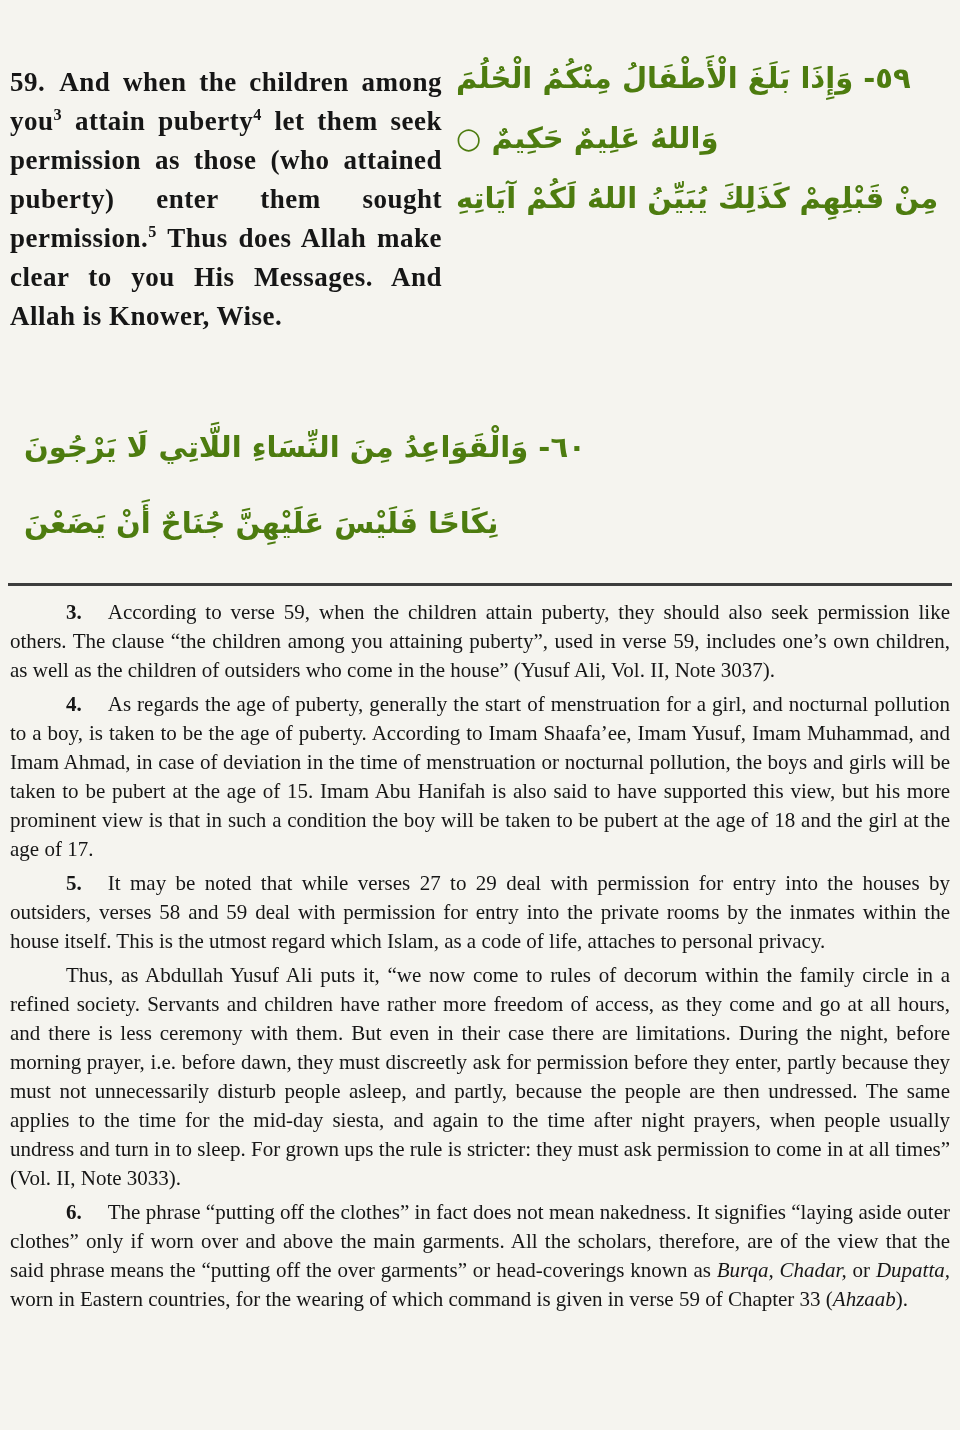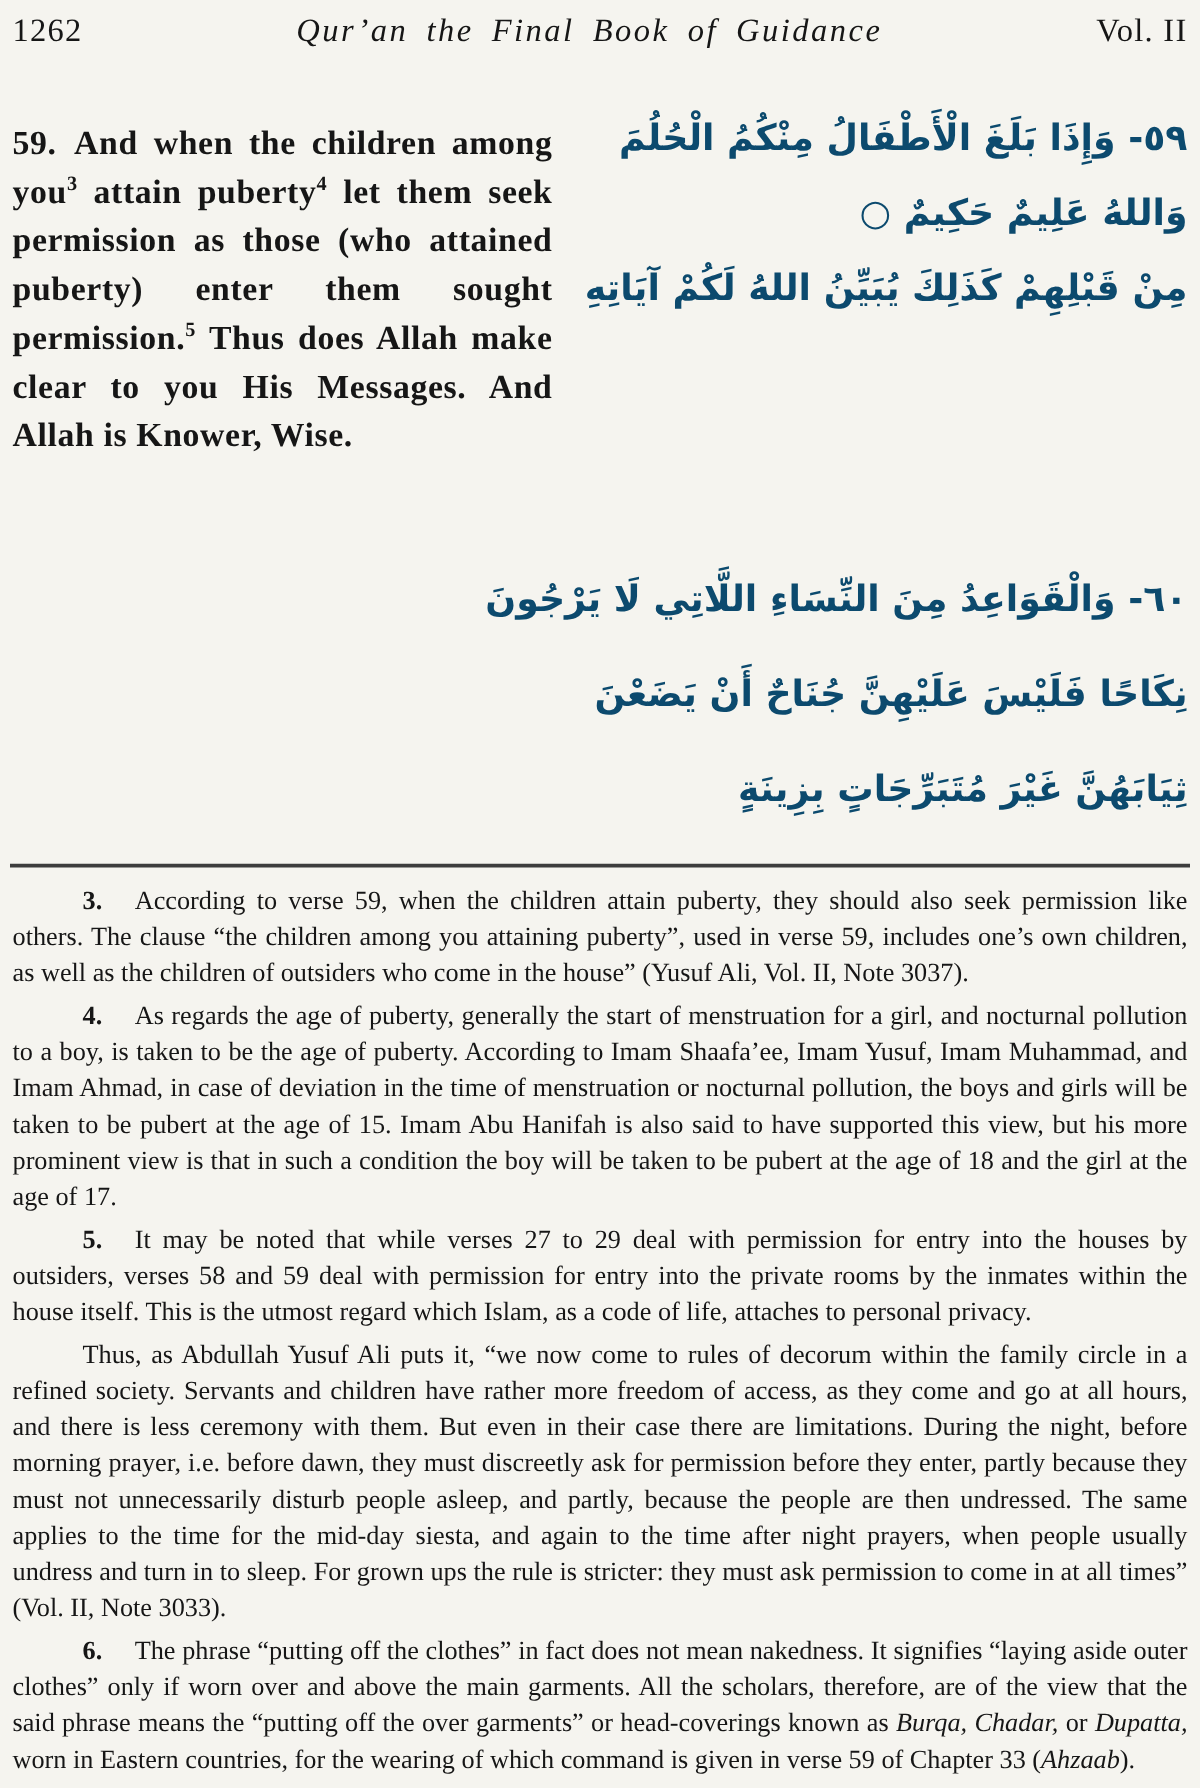--- a/index.html
+++ b/index.html
@@ -30,25 +30,25 @@
     font-weight: bold;
     font-size: 27px; line-height: 39px;
     text-align: justify;
     letter-spacing: 0.5px;
   }
   .vnum { padding-right: 14px; }
   .arb {
     flex: 1 1 auto;
     margin-left: 14px;
     direction: rtl;
-    text-align: right;
+    text-align: left;
     font-family: "DejaVu Sans", sans-serif;
     font-weight: bold;
     font-size: 29px;
-    color: #0c4a6e;
+    color: #4d7c0f;
   }
   .arb-59 { padding-top: 12px; }
   .arb-59 .aline { line-height: 60px; }
   .arb-60 { padding-top: 4px; }
   .arb-60 .aline { line-height: 76px; }
 
   
   .divider {
     border: none; border-top: 3px solid #3d3d3d;
     margin: 22px -2px 0 -2px;
@@ -65,42 +65,36 @@
   .fn.nonum { text-indent: 56px; }
   .fnum { font-weight: bold; padding-right: 26px; }
   sup { font-size: 0.6em; line-height: 0; vertical-align: super; }
   .it { font-style: italic; }
 </style>
 </head>
 <body>
 
 <div class="page">
 
-  <div class="hdr">
-    <span class="pgnum">1262</span>
-    <span class="title">Qur’an the Final Book of Guidance</span>
-    <span class="vol">Vol. II</span>
-  </div>
 
   <div class="verses">
 
     <div class="verse-row">
       <p class="eng"><span class="vnum">59.</span><span><span>And when the children among you</span><sup>3</sup><span> attain puberty</span><sup>4</sup><span> let them seek permission as those (who attained puberty) enter them sought permission.</span><sup>5</sup><span> Thus does Allah make clear to you His Messages. And Allah is Knower, Wise.</span></span></p>
       <div class="arb arb-59">
         <div class="aline">٥٩- وَإِذَا بَلَغَ الْأَطْفَالُ مِنْكُمُ الْحُلُمَ</div>
         <div class="aline">وَاللهُ عَلِيمٌ حَكِيمٌ ○</div>
         <div class="aline">مِنْ قَبْلِهِمْ كَذَلِكَ يُبَيِّنُ اللهُ لَكُمْ آيَاتِهِ</div>
       </div>
     </div>
 
     <div class="verse-row">
       <div class="arb arb-60">
         <div class="aline">٦٠- وَالْقَوَاعِدُ مِنَ النِّسَاءِ اللَّاتِي لَا يَرْجُونَ</div>
         <div class="aline">نِكَاحًا فَلَيْسَ عَلَيْهِنَّ جُنَاحٌ أَنْ يَضَعْنَ</div>
-        <div class="aline">ثِيَابَهُنَّ غَيْرَ مُتَبَرِّجَاتٍ بِزِينَةٍ</div>
       </div>
     </div>
 
   </div>
 
   <hr class="divider">
 
   <div class="footnotes">
     <p class="fn"><span class="fnum">3.</span><span><span>According to verse 59, when the children attain puberty, they should also seek permission like others. The clause “the children among you attaining puberty”, used in verse 59, includes one’s own children, as well as the children of outsiders who come in the house” (Yusuf Ali, Vol. II, Note 3037).</span></span></p>
     <p class="fn"><span class="fnum">4.</span><span><span>As regards the age of puberty, generally the start of menstruation for a girl, and nocturnal pollution to a boy, is taken to be the age of puberty. According to Imam Shaafa’ee, Imam Yusuf, Imam Muhammad, and Imam Ahmad, in case of deviation in the time of menstruation or nocturnal pollution, the boys and girls will be taken to be pubert at the age of 15. Imam Abu Hanifah is also said to have supported this view, but his more prominent view is that in such a condition the boy will be taken to be pubert at the age of 18 and the girl at the age of 17.</span></span></p>

